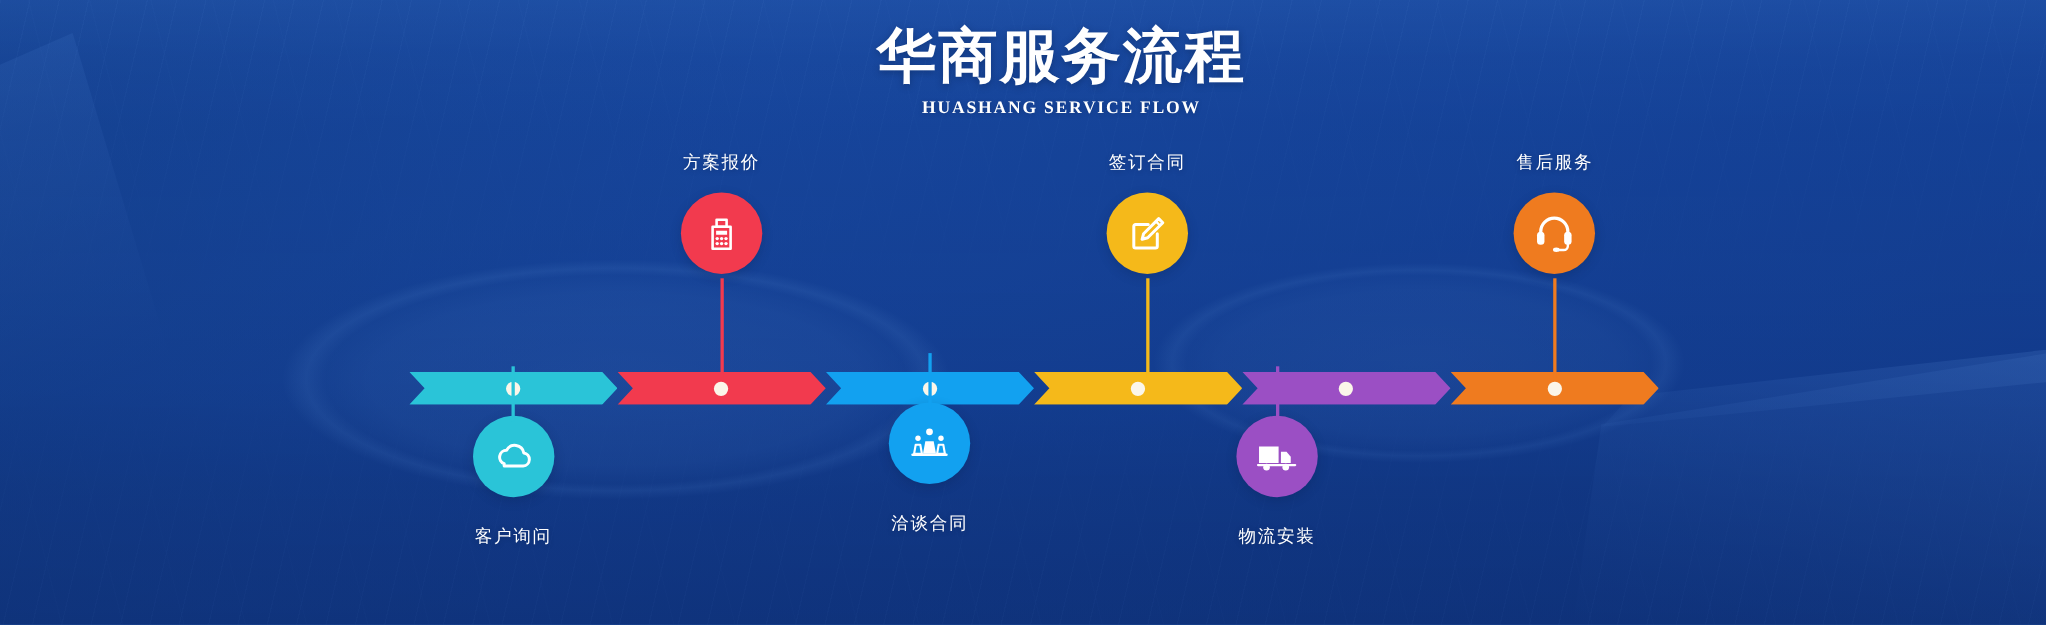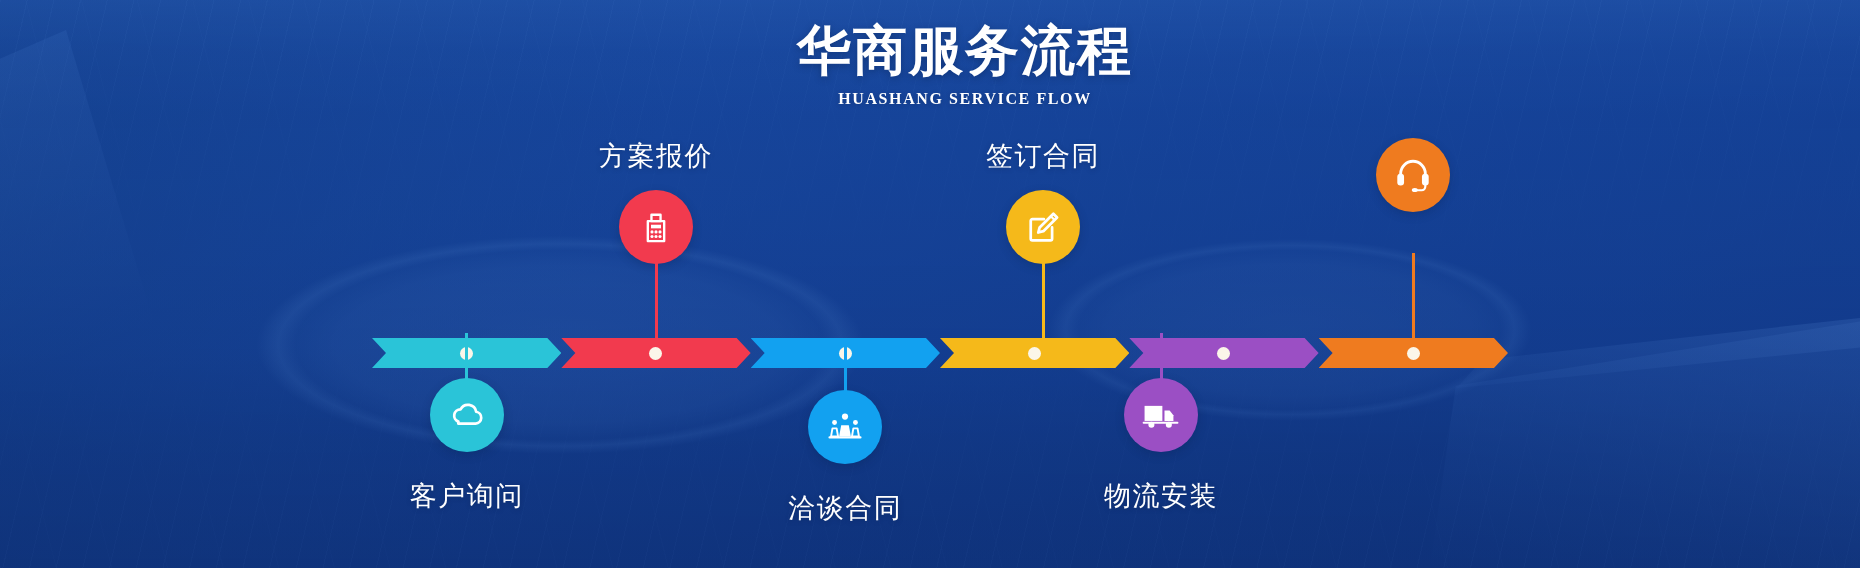--- a/index.html
+++ b/index.html
@@ -114,21 +114,21 @@
   .node .stem {
     position:absolute; left:50%; width:3px; margin-left:-1.5px;
   }
   .node .bubble {
     width:74px; height:74px; border-radius:50%;
     margin:0 auto; position:relative;
     display:flex; align-items:center; justify-content:center;
     box-shadow:0 3px 10px rgba(6,26,66,.22);
   }
   .node .label {
-    color:#ffffff; font-size:27px; letter-spacing:1.5px; white-space:nowrap;
+    color:#ffffff; font-size:16px; letter-spacing:1.5px; white-space:nowrap;
     font-family:"DejaVu Sans","Liberation Sans",sans-serif;
     text-shadow:0 1px 5px rgba(8,30,70,.38);
   }
   .node-up   .label { margin-bottom:16px; }
   .node-down .label { margin-top:26px; }
   .node .bubble svg { display:block; }
 </style>
 </head>
 <body>
 
@@ -192,21 +192,21 @@
               <circle cx="22" cy="27.4" r="1.7" fill="#fff"></circle>
               <circle cx="26.4" cy="27.4" r="1.7" fill="#fff"></circle>
               <circle cx="17.6" cy="32.4" r="1.7" fill="#fff"></circle>
               <circle cx="22" cy="32.4" r="1.7" fill="#fff"></circle>
               <circle cx="26.4" cy="32.4" r="1.7" fill="#fff"></circle>
             </svg>
           </span>
         </div>
         <span class="stem" style="background: rgb(242, 58, 78); top: 115px; height: 90px;"></span>
       </div>
-      <div class="node node-down" style="left: 745.333px; top: 390px;">
+      <div class="node node-down" style="left: 745.333px; top: 366px;">
         <div class="bubble" style="background: rgb(18, 161, 240);">
           <span>
             <svg width="40" height="40" viewBox="0 0 44 44">
               <circle cx="22" cy="10.5" r="3.4" fill="#fff"></circle>
               <path d="M15.5 32.5l2.3-12.5h8.4l2.3 12.5z" fill="#fff"></path>
               <circle cx="10.5" cy="17" r="2.7" fill="#fff"></circle>
               <path d="M6.6 32.5l1.6-9h4.6l1.6 9z" fill="none" stroke="#fff" stroke-width="2.1" stroke-linejoin="round"></path>
               <circle cx="33.5" cy="17" r="2.7" fill="#fff"></circle>
               <path d="M29.6 32.5l1.6-9h4.6l1.6 9z" fill="none" stroke="#fff" stroke-width="2.1" stroke-linejoin="round"></path>
               <path d="M5 33.5h34" stroke="#fff" stroke-width="2.4" stroke-linecap="round"></path>
@@ -238,20 +238,21 @@
               <path d="M4 31.5h37" stroke="#fff" stroke-width="2.2" stroke-linecap="round"></path>
               <circle cx="12.5" cy="33.6" r="3.3" fill="#fff"></circle>
               <circle cx="31.6" cy="33.6" r="3.3" fill="#fff"></circle>
             </svg>
           </span>
         </div>
         <div class="label">物流安装</div>
         <span class="stem" style="background: rgb(155, 79, 196); top: -45px; height: 50px;"></span>
       </div>
       <div class="node node-up" style="left: 1313.33px; top: 138px;">
+        <div class="label">售后服务</div>
         <div class="bubble" style="background: rgb(239, 123, 31);">
           <span>
             <svg width="42" height="42" viewBox="0 0 46 46">
               <path d="M9.5 26v-4.5a13.5 13.5 0 0 1 27 0V26" fill="none" stroke="#fff" stroke-width="3.2" stroke-linecap="round"></path>
               <rect x="5.8" y="21.5" width="7.4" height="13" rx="3.5" fill="#fff"></rect>
               <rect x="32.8" y="21.5" width="7.4" height="13" rx="3.5" fill="#fff"></rect>
               <path d="M36.5 33.5v2.2a4 4 0 0 1-4 4h-5" fill="none" stroke="#fff" stroke-width="2.4" stroke-linecap="round"></path>
               <ellipse cx="25" cy="39.5" rx="3.3" ry="2.2" fill="#fff"></ellipse>
             </svg>
           </span>

